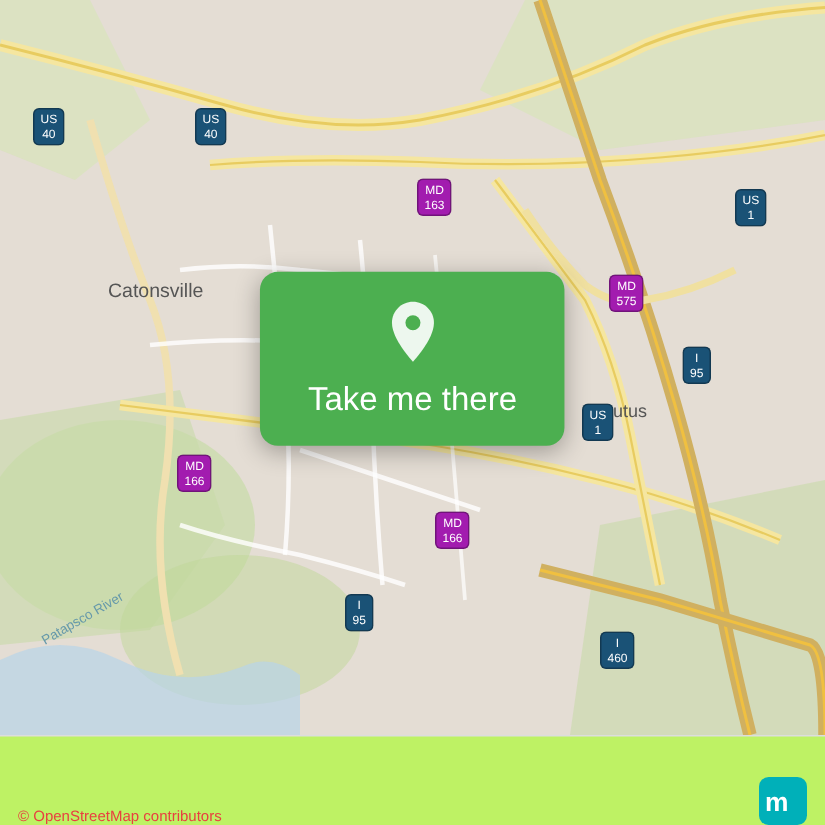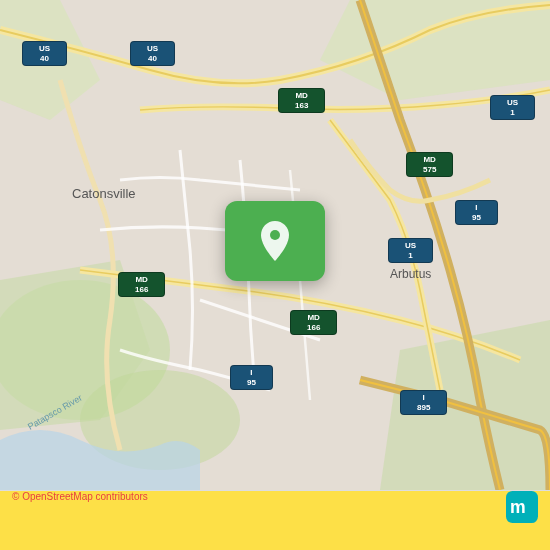--- a/index.html
+++ b/index.html
@@ -55,23 +55,23 @@
       font-size: 22px;
       font-weight: 500;
       cursor: pointer;
       white-space: nowrap;
     }
 
     
     #footer {
       width: 550px;
       height: 60px;
-      background: #fde047;
-      display: flex;
-      align-items: flex-start;
+      background: #bef264;
+      display: flex;
+      align-items: flex-end;
       justify-content: space-between;
       padding: 0 12px;
       border-top: 1px solid #ddd;
     }
 
     #footer-left {
       display: flex;
       flex-direction: column;
       gap: 2px;
     }
@@ -102,30 +102,31 @@
     #moovit-logo-mark {
       width: 32px;
       height: 32px;
     }
 
     
     .road-badge {
       position: absolute;
       border-radius: 4px;
       font-size: 8px;
-      font-weight: bold;
-      padding: 2px 16px;
+      font-weight: normal;
+      padding: 2px 4px;
       text-align: center;
       line-height: 1.2;
       color: white;
       border: 1.5px solid rgba(0,0,0,0.3);
+      margin-top: 31px;
     }
 
     .badge-us { background: #1a5276; }
-    .badge-md { background: #14532d; }
+    .badge-md { background: #a21caf; }
     .badge-interstate { background: #1a5276; }
   </style>
 </head>
 <body>
 
 <div id="map-container">
   <svg id="map-svg" viewBox="0 0 550 490" xmlns="http://www.w3.org/2000/svg">
 
     <rect width="550" height="490" fill="#e4ddd4"></rect>
 
@@ -220,28 +221,29 @@
     <div>166</div>
   </div>
 
   <div class="road-badge badge-interstate" style="top:365px; left:230px;">
     <div>I</div>
     <div>95</div>
   </div>
 
   <div class="road-badge badge-interstate" style="top:390px; left:400px;">
     <div>I</div>
-    <div>895</div>
+    <div>460</div>
   </div>
 
   <div id="take-me-there-overlay">
     <svg id="pin-icon" viewBox="0 0 36 44" xmlns="http://www.w3.org/2000/svg">
       <path d="M18 2C10.27 2 4 8.27 4 16c0 11.25 14 26 14 26S32 27.25 32 16C32 8.27 25.73 2 18 2z" fill="white" opacity="0.9"></path>
       <circle cx="18" cy="16" r="5" fill="#4CAF50"></circle>
     </svg>
+    <button id="take-me-there-btn">Take me there</button>
   </div>
 </div>
 
 <div id="footer">
   <div id="footer-left">
     <div id="osm-credit">
       <span>© </span><span style="color:#e84040;">OpenStreetMap</span><span> contributors</span>
     </div>
   </div>
 

